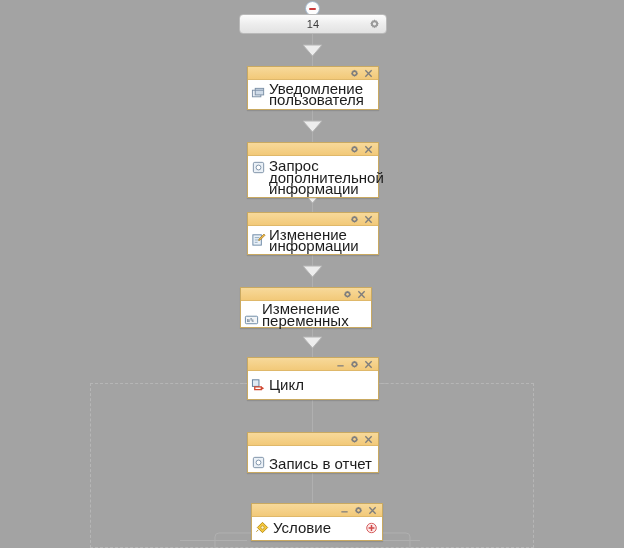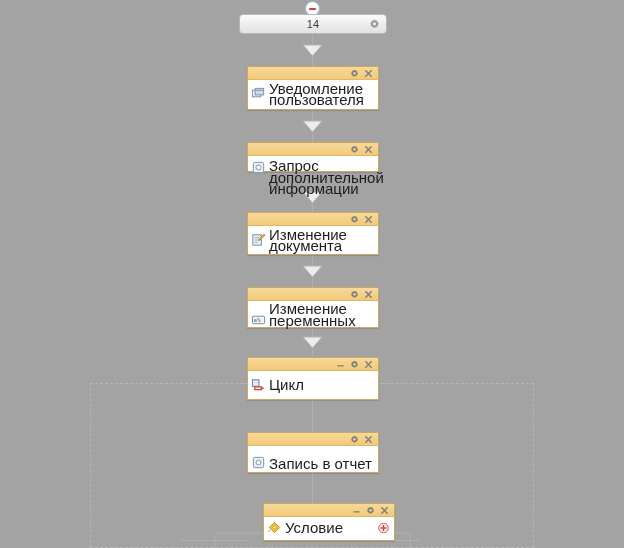--- a/index.html
+++ b/index.html
@@ -218,21 +218,21 @@
         <svg width="15" height="15" viewBox="0 0 16 16">
           <rect x="1.5" y="4.5" width="9" height="7" fill="#e9eef4" stroke="#7b8fa5" stroke-width="1"></rect>
           <rect x="4.5" y="2.5" width="9" height="7" fill="#cfdbe8" stroke="#7b8fa5" stroke-width="1"></rect>
           <line x1="4.5" y1="4.5" x2="13.5" y2="4.5" stroke="#7b8fa5" stroke-width="1"></line>
         </svg>
       </span>
       <span class="node-label">Уведомление пользователя</span>
     </div>
   </div>
 
-  <div class="node" style="left:247px; top:142px; width:132px; height:30px;">
+  <div class="node" style="left:247px; top:142px; width:132px; height:56px;">
     <div class="hdr">
       <span class="hicon">
         <svg width="9" height="9" viewBox="0 0 16 16">
           <path fill="#7d7d7d" d="M8 1.2l1 1.6 1.9-.4.6 1.8 1.8.6-.4 1.9 1.6 1-1.6 1 .4 1.9-1.8.6-.6 1.8-1.9-.4-1 1.6-1-1.6-1.9.4-.6-1.8-1.8-.6.4-1.9-1.6-1 1.6-1-.4-1.9 1.8-.6.6-1.8 1.9.4z"></path>
           <circle cx="8" cy="7.7" r="2.3" fill="#f4cf8b"></circle>
         </svg>
       </span>
       <span class="hicon">
         <svg width="9" height="9" viewBox="0 0 10 10">
           <path stroke="#7d7d7d" stroke-width="1.5" d="M1.5 1.5 L8.5 8.5 M8.5 1.5 L1.5 8.5"></path>
@@ -268,25 +268,25 @@
     <div class="body">
       <span class="node-icon">
         <svg width="15" height="15" viewBox="0 0 16 16">
           <rect x="2" y="3" width="9" height="11" fill="#eaf1f8" stroke="#6a86a3" stroke-width="1"></rect>
           <line x1="4" y1="6" x2="9" y2="6" stroke="#8fa7bd" stroke-width="1"></line>
           <line x1="4" y1="8.5" x2="9" y2="8.5" stroke="#8fa7bd" stroke-width="1"></line>
           <line x1="4" y1="11" x2="7" y2="11" stroke="#8fa7bd" stroke-width="1"></line>
           <path d="M13.8 2.2 L15 3.4 L9.8 8.6 L8.2 9 L8.6 7.4 Z" fill="#f2b949" stroke="#a77c22" stroke-width=".8"></path>
         </svg>
       </span>
-      <span class="node-label">Изменение документа</span>
-    </div>
-  </div>
-
-  <div class="node" style="left:247px; top:287px; width:132px; height:41px;">
+      <span class="node-label">Изменение информации</span>
+    </div>
+  </div>
+
+  <div class="node" style="left:240px; top:287px; width:132px; height:41px;">
     <div class="hdr">
       <span class="hicon">
         <svg width="9" height="9" viewBox="0 0 16 16">
           <path fill="#7d7d7d" d="M8 1.2l1 1.6 1.9-.4.6 1.8 1.8.6-.4 1.9 1.6 1-1.6 1 .4 1.9-1.8.6-.6 1.8-1.9-.4-1 1.6-1-1.6-1.9.4-.6-1.8-1.8-.6.4-1.9-1.6-1 1.6-1-.4-1.9 1.8-.6.6-1.8 1.9.4z"></path>
           <circle cx="8" cy="7.7" r="2.3" fill="#f4cf8b"></circle>
         </svg>
       </span>
       <span class="hicon">
         <svg width="9" height="9" viewBox="0 0 10 10">
           <path stroke="#7d7d7d" stroke-width="1.5" d="M1.5 1.5 L8.5 8.5 M8.5 1.5 L1.5 8.5"></path>
@@ -353,21 +353,21 @@
         <svg width="15" height="15" viewBox="0 0 16 16">
           <rect x="1.5" y="3" width="7" height="7" fill="#dfe9f3" stroke="#5d7a99" stroke-width="1"></rect>
           <path d="M4 13.5 h7 v-3 h-7 z" fill="none" stroke="#d0452f" stroke-width="1.4"></path>
           <path d="M11.5 10.5 l2.5 1.5 -2.5 1.5 z" fill="#d0452f"></path>
         </svg>
       </span>
       <span class="node-label">Цикл</span>
     </div>
   </div>
 
-  <div class="node" style="left:263px; top:503px; width:132px; height:38px;">
+  <div class="node" style="left:251px; top:503px; width:132px; height:38px;">
     <div class="hdr">
       <span class="hicon">
         <svg width="9" height="9" viewBox="0 0 10 10">
           <line x1="1.5" y1="6.5" x2="8.5" y2="6.5" stroke="#7d7d7d" stroke-width="1.4"></line>
         </svg>
       </span>
       <span class="hicon">
         <svg width="9" height="9" viewBox="0 0 16 16">
           <path fill="#7d7d7d" d="M8 1.2l1 1.6 1.9-.4.6 1.8 1.8.6-.4 1.9 1.6 1-1.6 1 .4 1.9-1.8.6-.6 1.8-1.9-.4-1 1.6-1-1.6-1.9.4-.6-1.8-1.8-.6.4-1.9-1.6-1 1.6-1-.4-1.9 1.8-.6.6-1.8 1.9.4z"></path>
           <circle cx="8" cy="7.7" r="2.3" fill="#f4cf8b"></circle>

